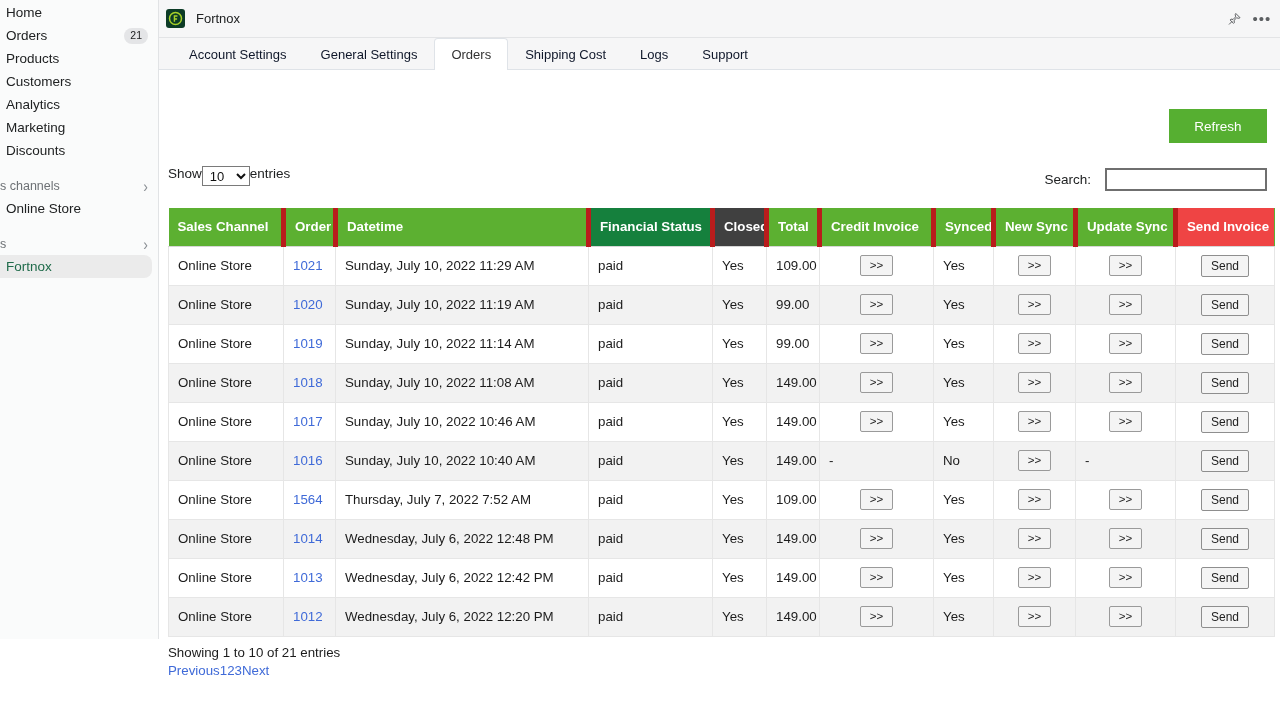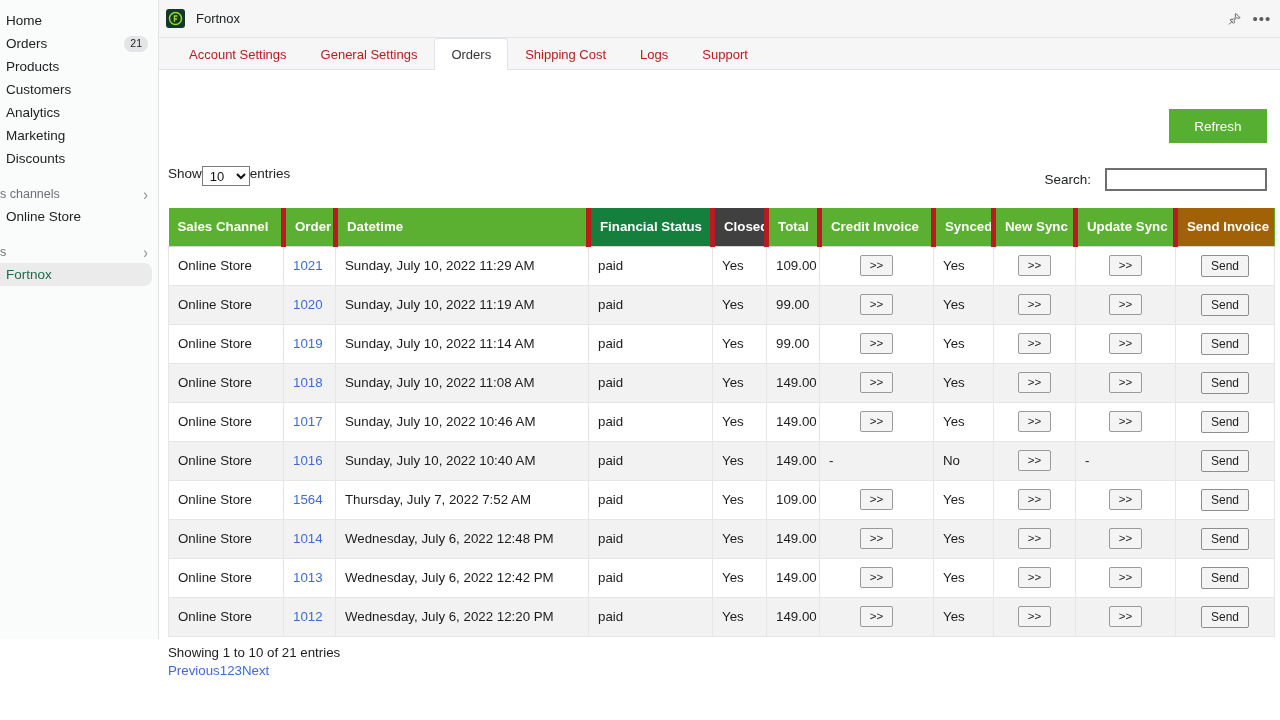--- a/index.html
+++ b/index.html
@@ -11,21 +11,21 @@
     font-family: "Liberation Sans", sans-serif;
   }
 
   #root { position: relative; width: 1280px; height: 720px; display: flex; }
 
   
   .sidebar {
     width: 159px; height: 639px;
     background: #fafbfb;
     border-right: 1px solid #e1e3e5;
-    padding-top: 9px;
+    padding-top: 1px;
     flex: 0 0 159px;
     position: relative;
   }
   .nav-item {
     height: 23px;
     display: flex; align-items: center;
     padding: 0 10px 0 6px;
     font-size: 13.5px;
     color: #202223;
     cursor: pointer;
@@ -111,21 +111,21 @@
   .tabbar {
     height: 32px;
     background: #f6f6f7;
     border-bottom: 1px solid #dfe3e8;
     display: flex; align-items: flex-end;
     padding-left: 13px;
     position: relative;
   }
   .tab {
     font-size: 13px;
-    color: #b91c1c;
+    color: #0f172a;
     padding: 0 16px;
     height: 31px;
     line-height: 31px;
     cursor: pointer;
     border: 1px solid transparent;
     border-bottom: none;
     white-space: nowrap;
   }
   .tab.active {
     background: #ffffff;
@@ -384,21 +384,21 @@
               <th style="background: rgb(92, 176, 49);">Sales Channel</th>
               <th style="background: rgb(92, 176, 49);">Order</th>
               <th style="background: rgb(92, 176, 49);">Datetime</th>
               <th style="background: #15803d;">Financial Status</th>
               <th style="background: #404040;">Closed</th>
               <th style="background: rgb(92, 176, 49);">Total</th>
               <th style="background: rgb(92, 176, 49);">Credit Invoice</th>
               <th style="background: rgb(92, 176, 49);">Synced</th>
               <th style="background: rgb(92, 176, 49);">New Sync</th>
               <th style="background: rgb(92, 176, 49);">Update Sync</th>
-              <th style="background: #a16207;">Send Invoice</th>
+              <th style="background: #ef4444;">Send Invoice</th>
             </tr>
           </thead>
         <tbody id="tbody">
             <tr>
               <td>Online Store</td>
               <td><span class="order-link">1021</span></td>
               <td>Sunday, July 10, 2022 11:29 AM</td>
               <td>paid</td>
               <td>Yes</td>
               <td>109.00</td>

